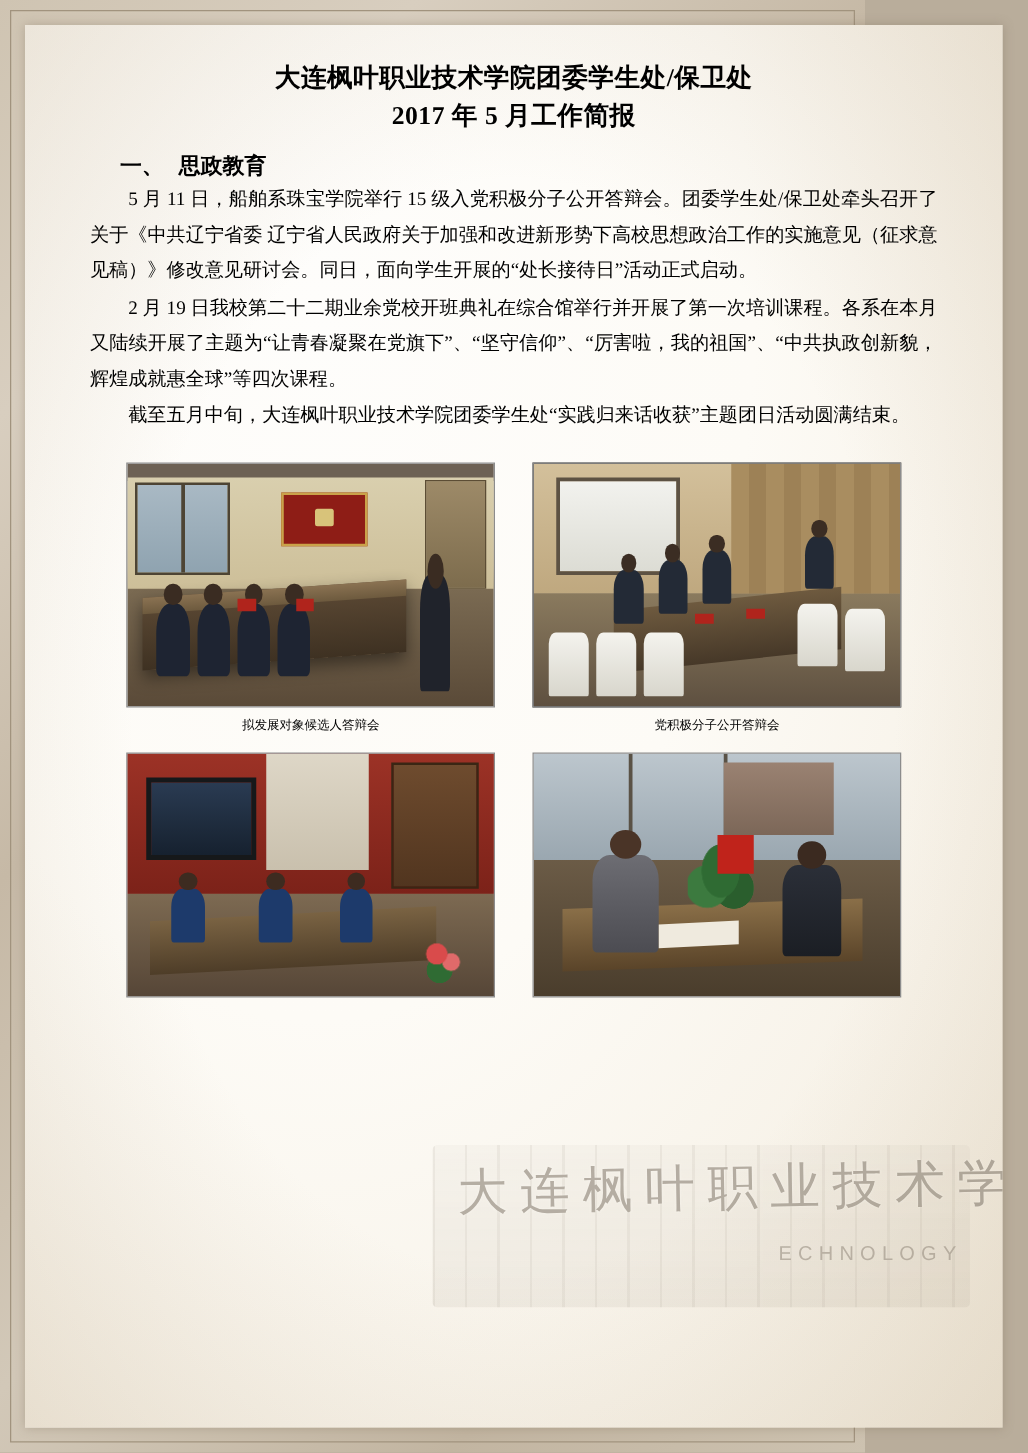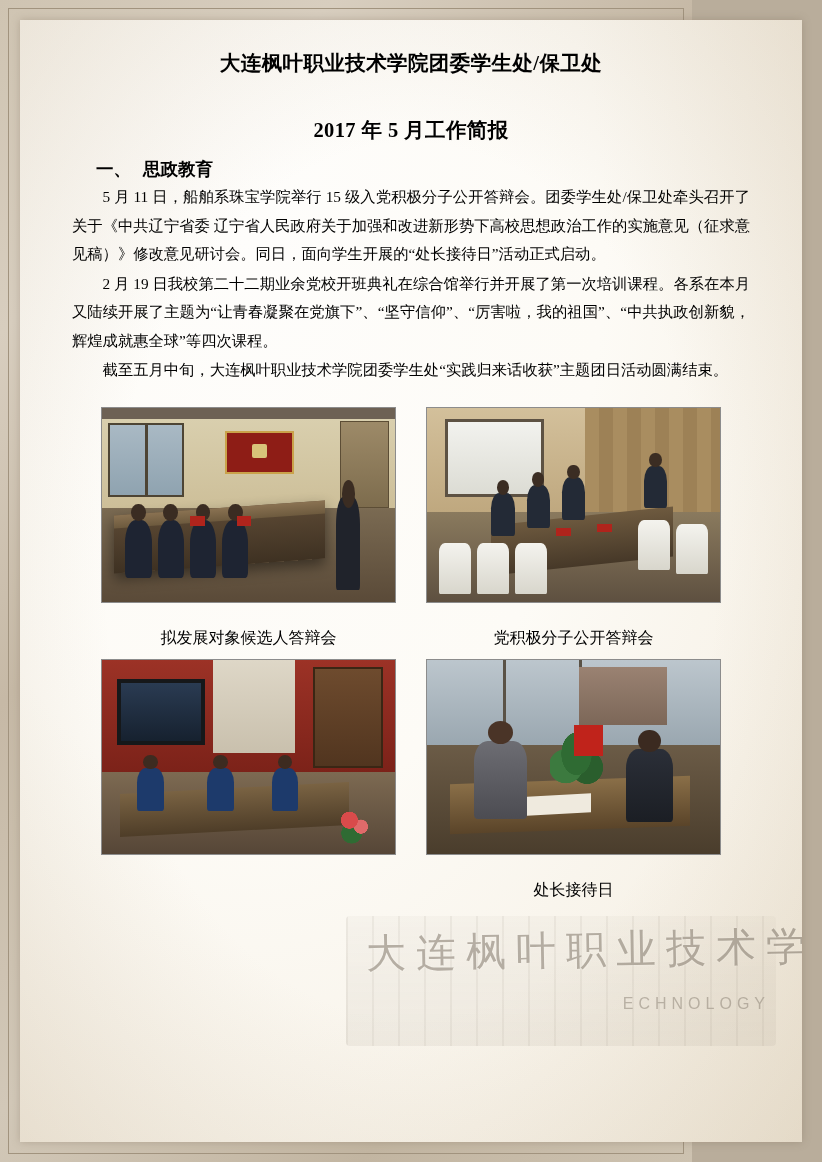--- a/index.html
+++ b/index.html
@@ -57,21 +57,21 @@
   }
   .doc-title {
     text-align: center;
     font-weight: bold;
     font-size: 20.5px;
     line-height: 30px;
     letter-spacing: 0.4px;
     color: #000;
     font-family: "Liberation Serif", "DejaVu Serif", serif;
   }
-  .doc-title .line2 { display: block; margin-top: 37px; }
+  .doc-title .line2 { display: block; }
   .section-heading {
     font-weight: bold;
     font-size: 17.5px;
     margin: 12px 0 2px 24px;
     color: #000;
   }
   .section-heading .sh-num { margin-right: 12px; }
   p.para {
     margin: 0;
     font-size: 15.3px;
@@ -100,24 +100,23 @@
     width: 295px;
     height: 196px;
     overflow: hidden;
     position: relative;
     border: 1px solid #8c8c8c;
     box-sizing: border-box;
     background: #3b3b3b;
   }
   .caption {
     text-align: center;
-    font-size: 16px;
+    font-size: 10px;
     line-height: 30px;
     color: #000;
-    margin-top: 20px;
   }
   .photo-row.second { margin-top: 6px; }
 
   
   .p1 {
     background:
       linear-gradient(#6d6154 0%, #6d6154 7%, #c9bda6 7%, #cbbfa8 30%, #b9a98e 42%, #7a6a52 52%, #5a4a38 100%);
   }
   .p1 .wall {
     position: absolute; left: 0; top: 6%; width: 100%; height: 46%;
@@ -455,21 +454,20 @@
               <div class="mullion" style="left:26%;"></div>
               <div class="mullion" style="left:52%;"></div>
               <div class="bldg"></div>
               <div class="desk"></div>
               <div class="plant"></div>
               <div class="flag"></div>
               <div class="man"></div>
               <div class="woman"></div>
               <div class="paper"></div>
             </div>
-            <div class="caption">处长接待日</div>
           </div>
 
         </div>
       </div>
     </div>
 
     <div id="watermark">
       <div class="wm-arch"></div>
       <div class="wm-cn">大连枫叶职业技术学院</div>
       <div class="wm-en">ECHNOLOGY</div>

